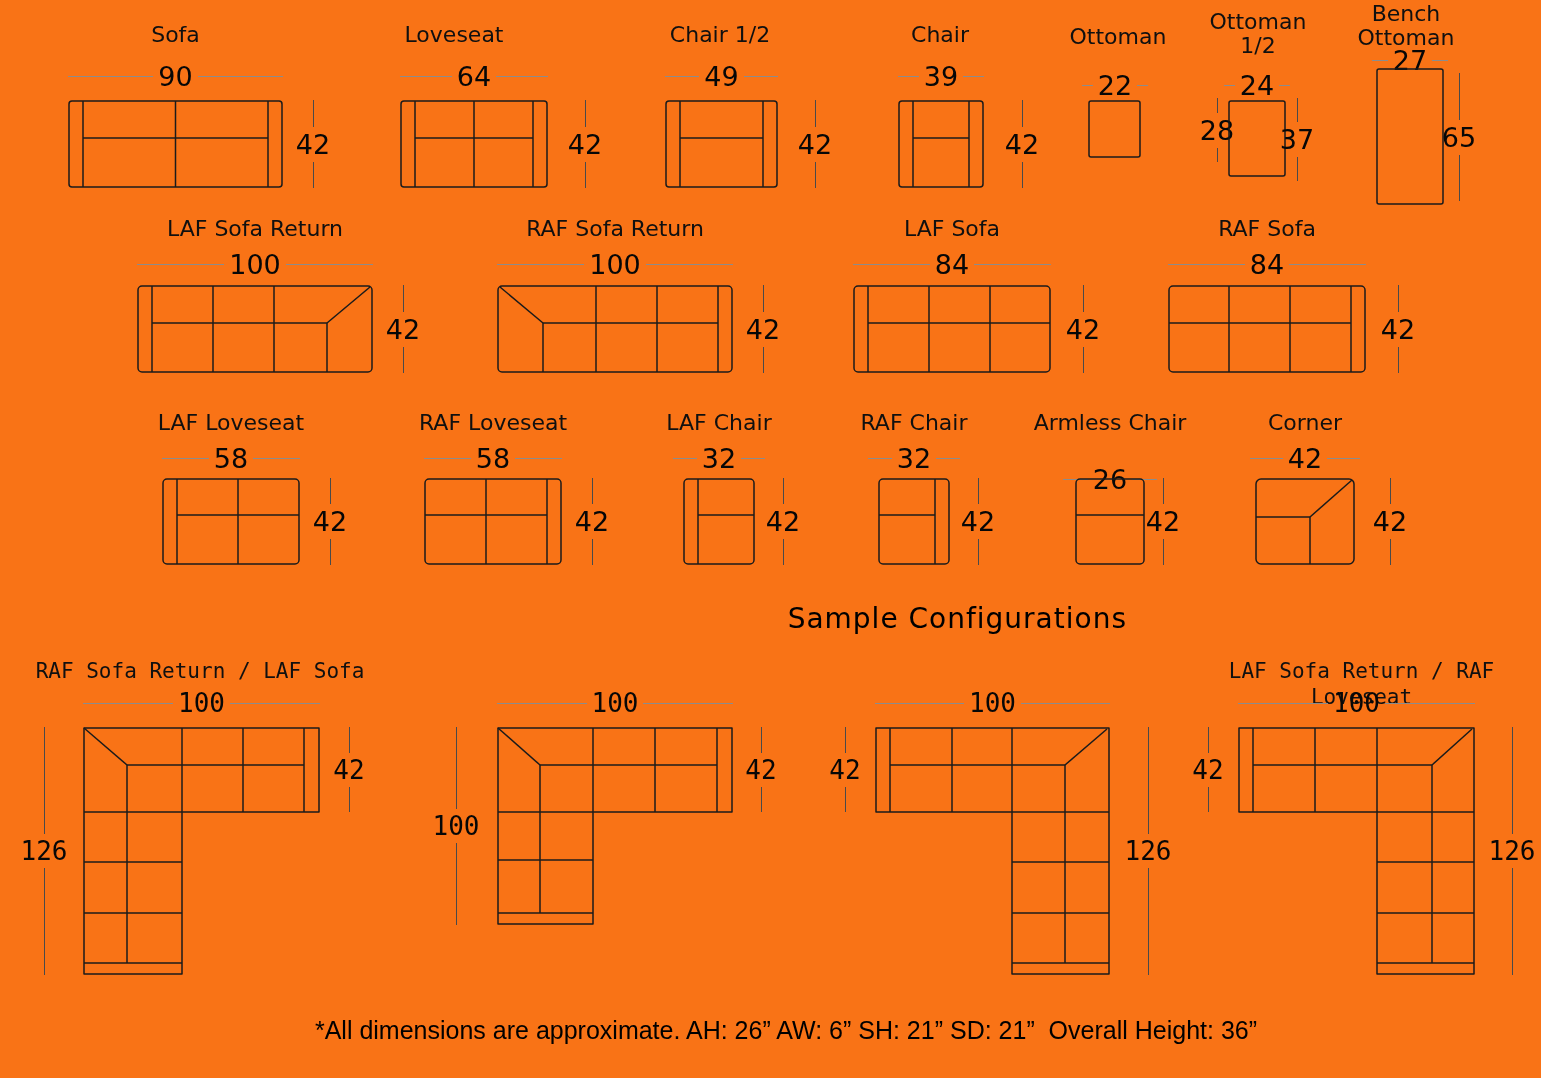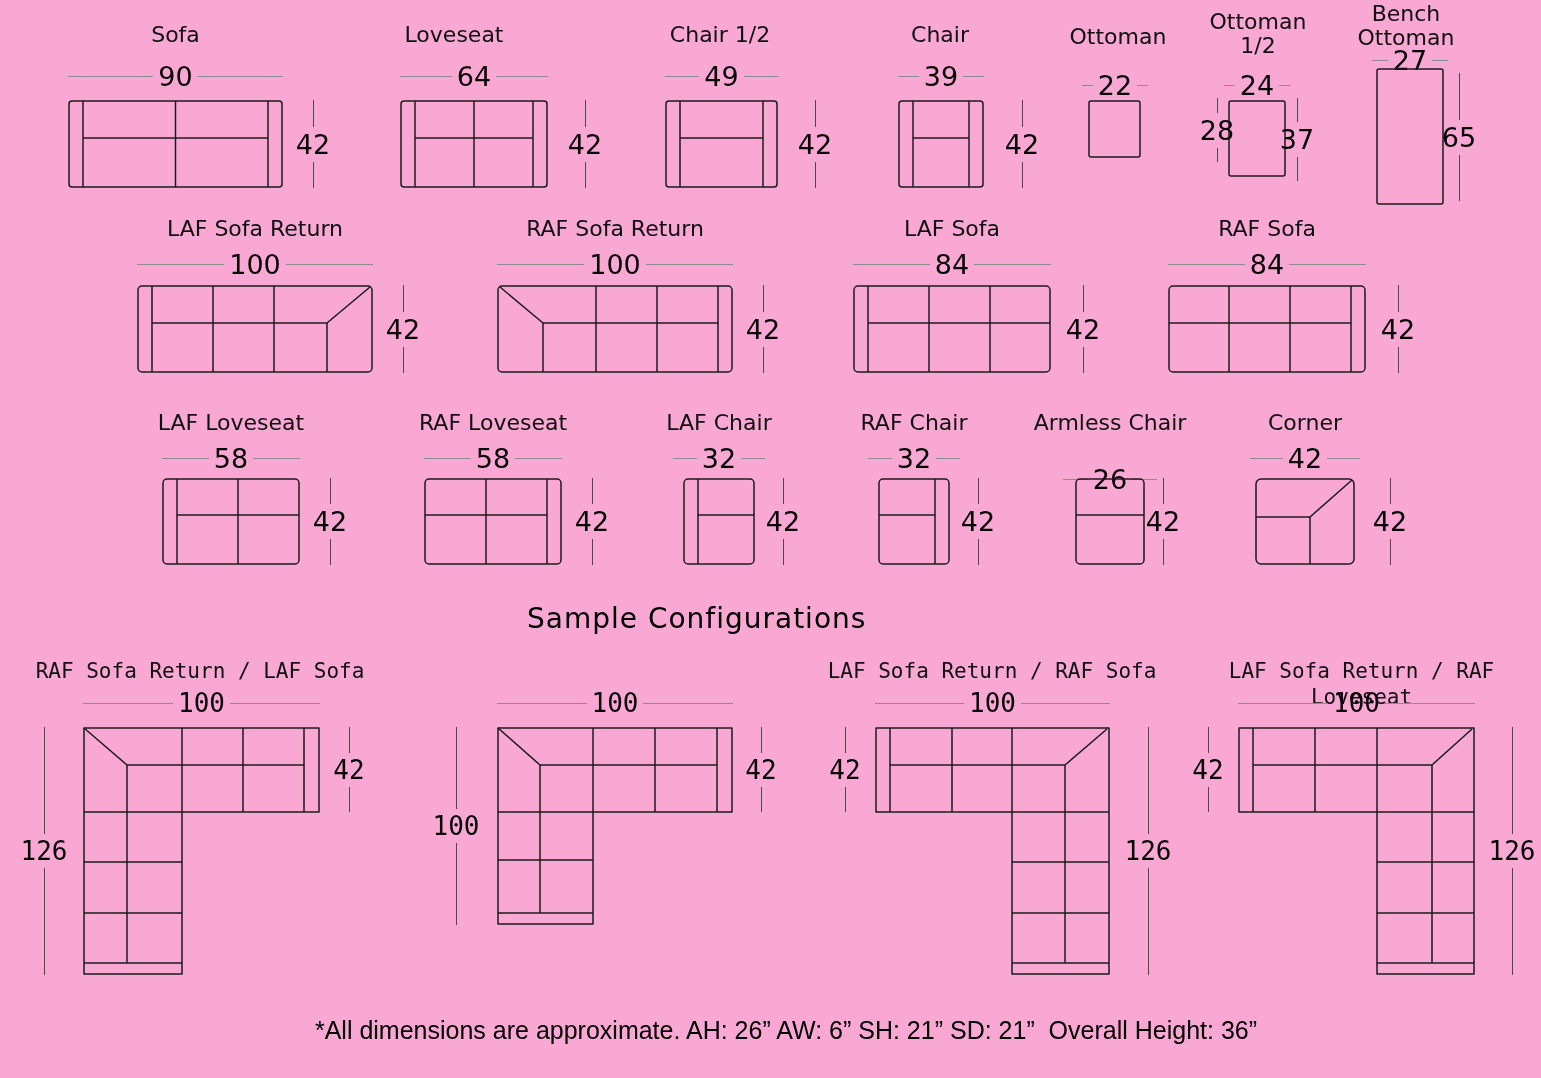--- a/index.html
+++ b/index.html
@@ -1,29 +1,29 @@
 <!DOCTYPE html>
 <html><head>
 <meta charset="utf-8">
 <style>
   html,body{margin:0;padding:0;background:#fff;}
-  #canvas{position:relative;width:1541px;height:1078px;background:#f9a8d4;overflow:hidden;
+  #canvas{position:relative;width:1541px;height:1078px;background:#f97316;overflow:hidden;
           font-family:"DejaVu Sans",sans-serif;color:#111;}
   .t{position:absolute;text-align:center;font-size:22px;line-height:26px;color:#101010;}
   .t2{line-height:24px;}
   .hd{position:absolute;display:flex;align-items:center;height:30px;font-size:27px;color:#070707;}
   .hd::before,.hd::after{content:"";flex:1;height:0;border-top:1.5px solid #8c8c8c;}
   .hd span{padding:0 5px;}
   .vd{position:absolute;width:46px;display:flex;flex-direction:column;align-items:center;
       font-size:27px;color:#070707;}
   .vd::before,.vd::after{content:"";flex:1;width:0;border-left:1.4px solid #4a4a4a;}
   .vd span{padding:2px 0;}
   .mono{font-family:"DejaVu Sans Mono",monospace;font-size:26px;}
   .cfg-t{font-family:"DejaVu Sans Mono",monospace;font-size:21px;}
-  .sec{position:absolute;text-align:left;font-size:28px;letter-spacing:1px;color:#000;}
+  .sec{position:absolute;text-align:right;font-size:28px;letter-spacing:1px;color:#000;}
   .foot{position:absolute;text-align:center;font-family:"Liberation Sans",sans-serif;
         font-size:25px;color:#000;white-space:pre;}
   svg.sh{position:absolute;overflow:visible;}
   svg.sh rect,svg.sh line,svg.sh path{fill:none;stroke:#1b1b1b;stroke-width:1.5;stroke-linejoin:round;}
 </style>
 </head>
 <body>
 
 <div id="canvas">
 
@@ -303,21 +303,20 @@
     <line x1="1" y1="133" x2="96" y2="133"></line>
     <line x1="1" y1="186" x2="96" y2="186"></line>
   </svg>
   <div class="vd mono" style="left:738px;top:727px;height:85px">
       <span>42</span>
     </div>
   <div class="vd mono" style="left:433px;top:727px;height:198px">
       <span>100</span>
     </div>
 
-  <div class="t cfg-t" style="left:812px;top:658px;width:360px">LAF Sofa Return / RAF Sofa</div>
   <div class="hd mono" style="left:875px;top:688px;width:235px">
       <span>100</span>
     </div>
   <svg class="sh" style="left:875px;top:727px" width="235" height="248" viewBox="0 0 235 248">
     <path d="M1 1 H234 V247 H137 V85 H1 Z"></path>
     <line x1="15" y1="1" x2="15" y2="85"></line>
     <line x1="77" y1="1" x2="77" y2="85"></line>
     <line x1="137" y1="1" x2="137" y2="85"></line>
     <line x1="137" y1="85" x2="234" y2="85"></line>
     <line x1="190" y1="38" x2="232" y2="2"></line>

